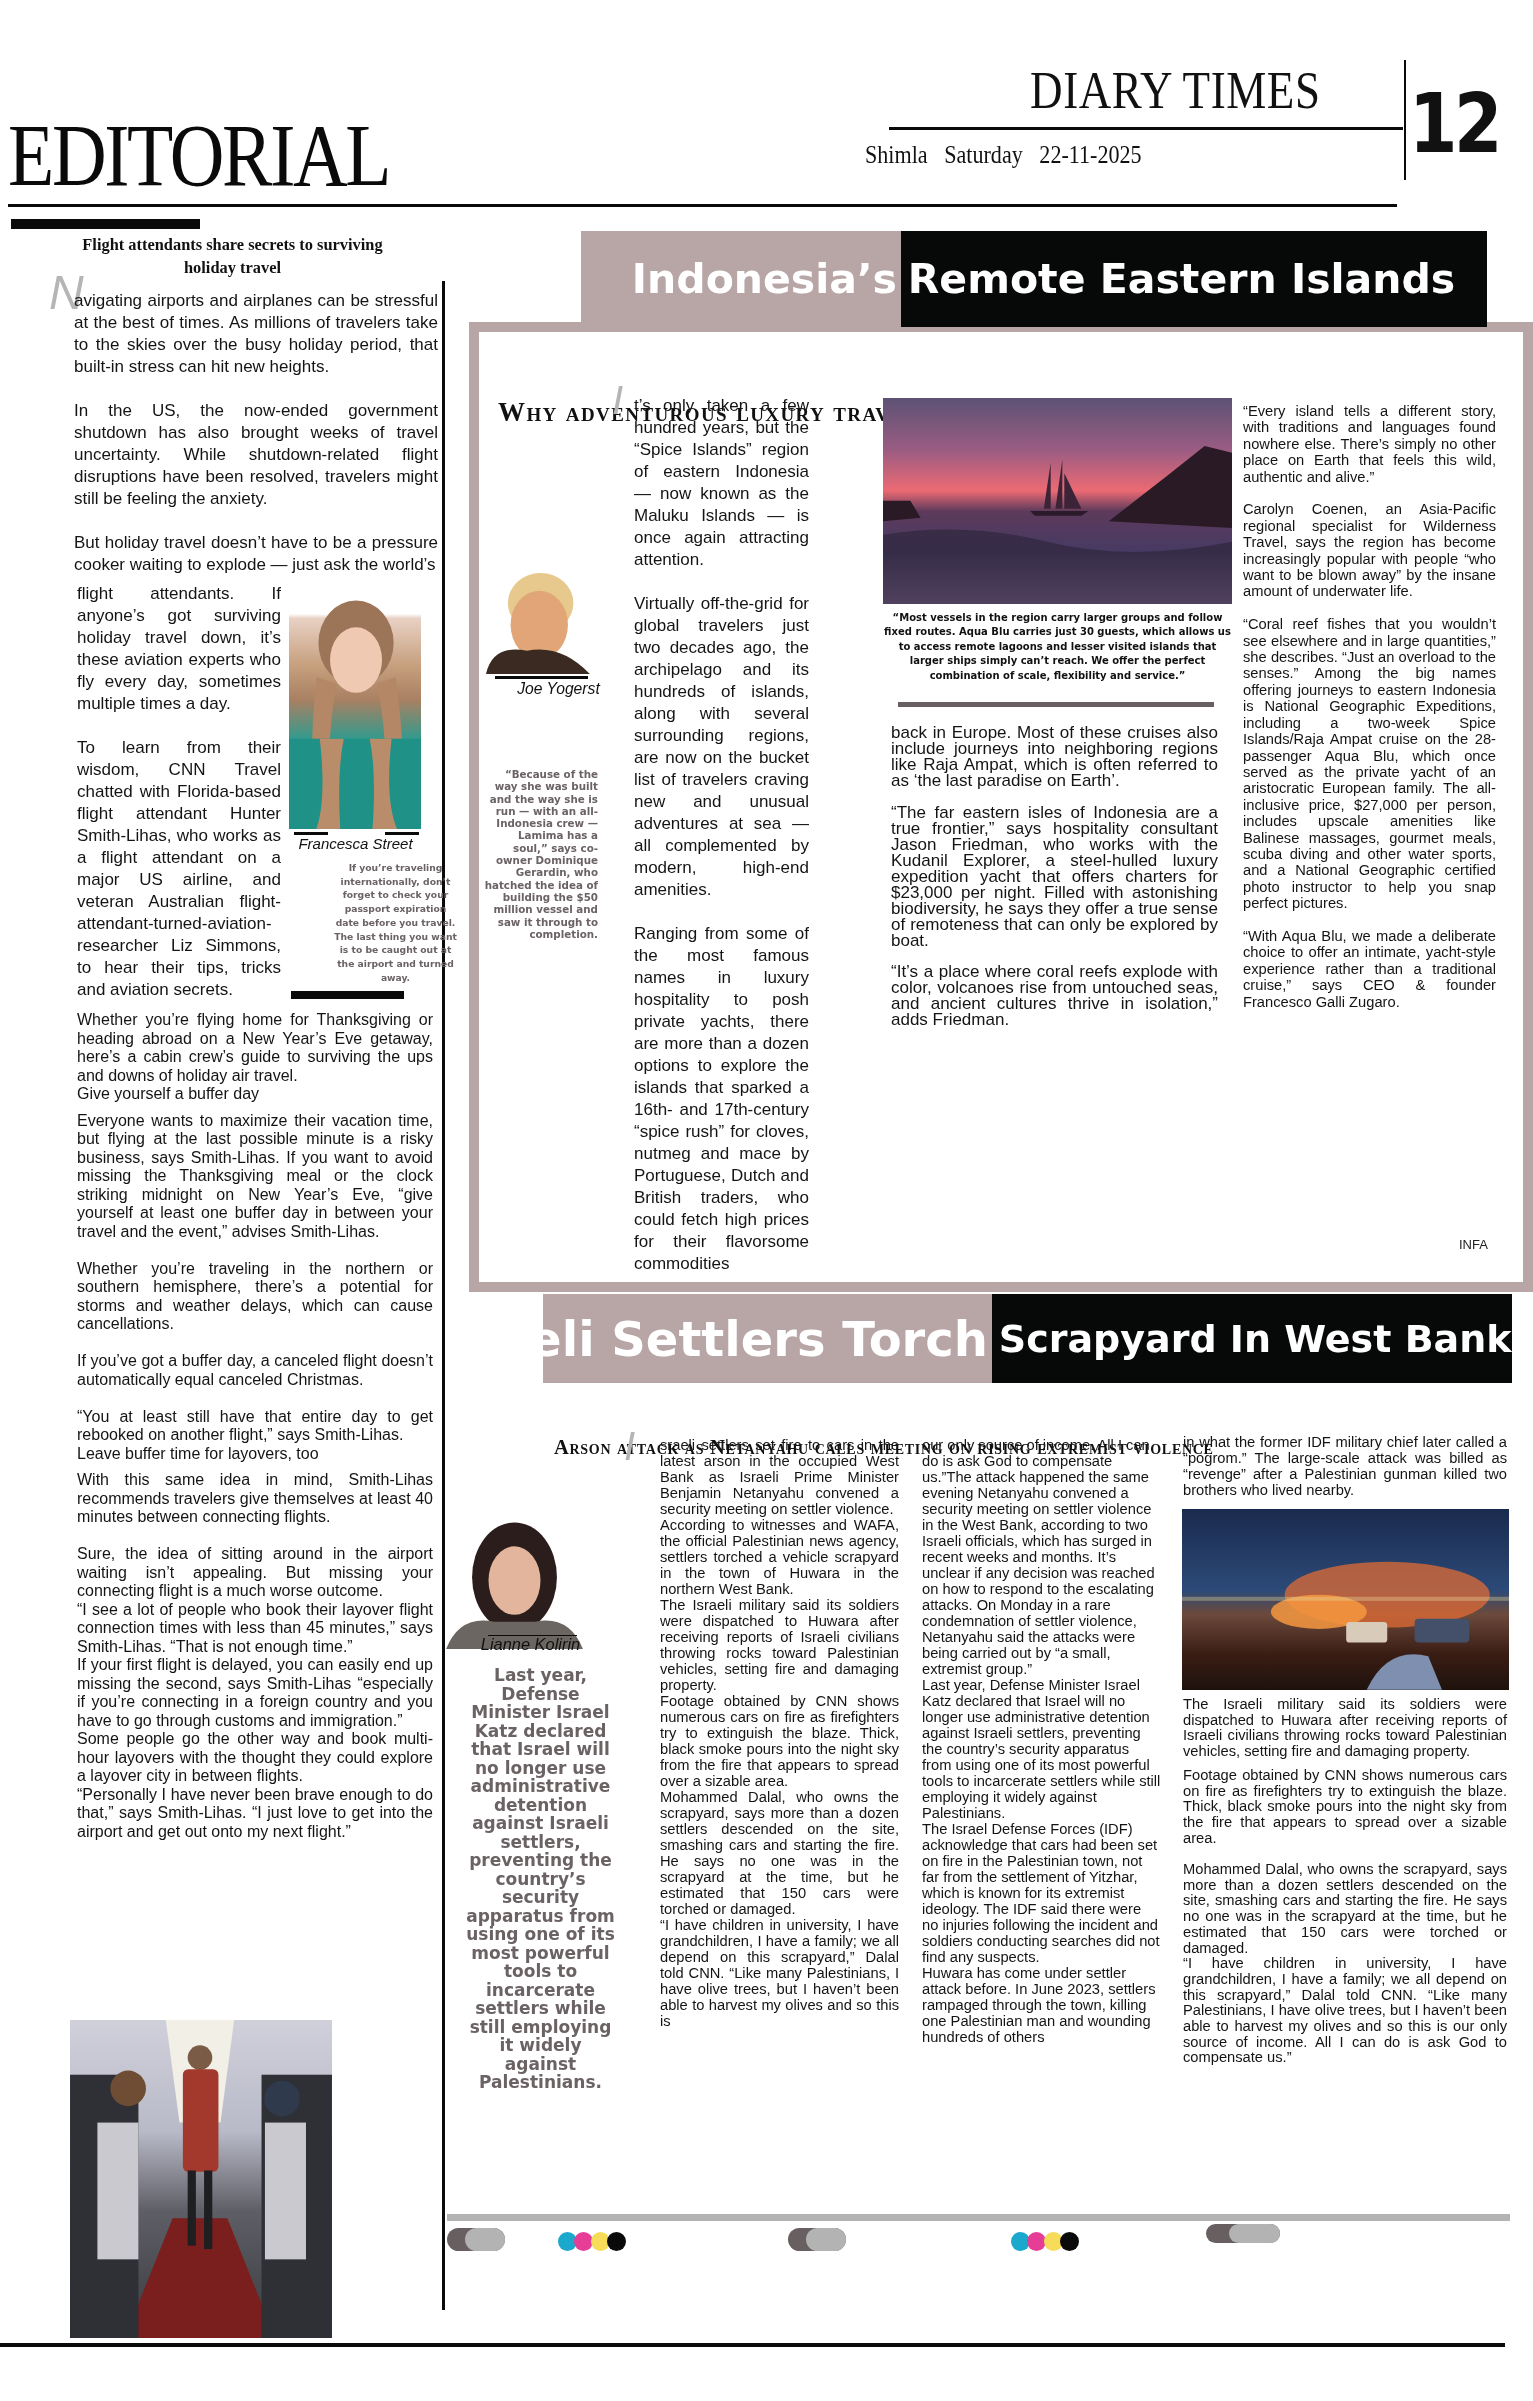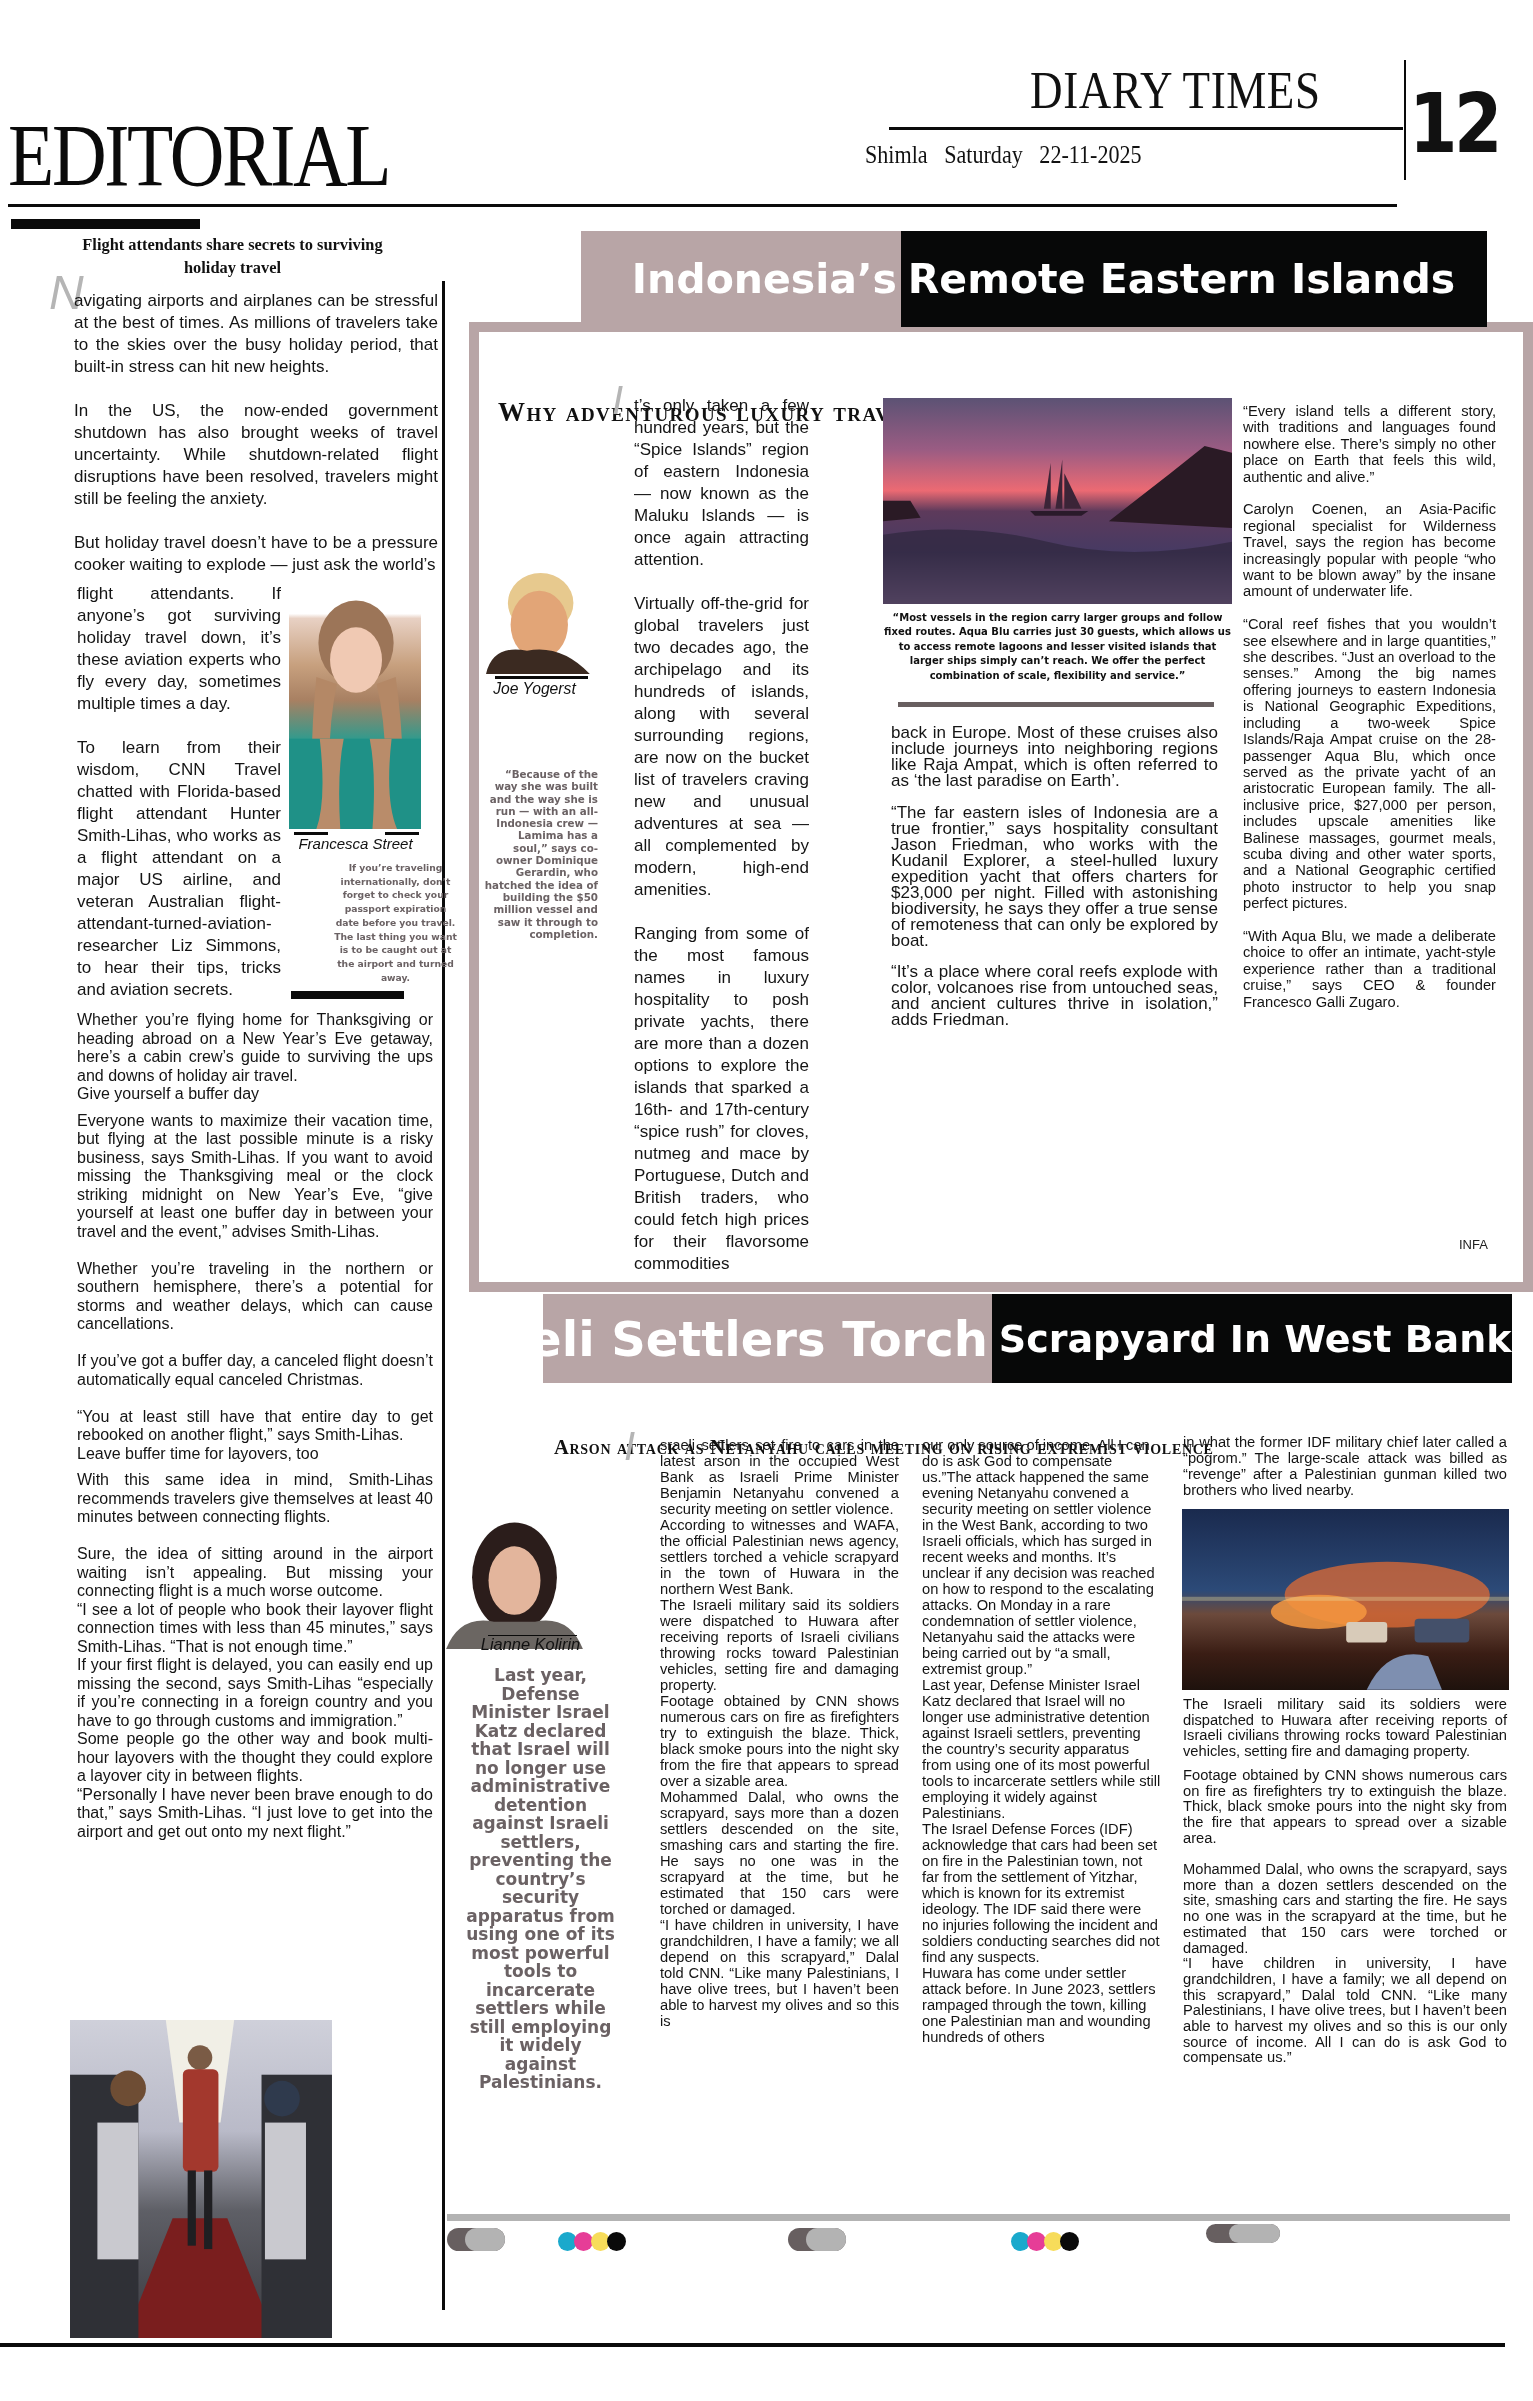--- a/index.html
+++ b/index.html
@@ -120,21 +120,21 @@
 
 <div class="abs photo" style="left:479px; top:562px; width:111px; height:112px;">
   <svg width="111" height="112" viewBox="0 0 162 164">
     <rect width="162" height="164" fill="#fff"></rect>
     <ellipse cx="90" cy="60" rx="48" ry="44" fill="#e7c98e"></ellipse>
     <ellipse cx="88" cy="92" rx="42" ry="50" fill="#e2a577"></ellipse>
     <path d="M10 164 Q20 120 70 130 Q120 120 162 164 Z" fill="#3b2a21"></path>
   </svg>
 </div>
 <div class="abs rule" style="left:495px; top:676px; width:93px; height:2.7px;"></div>
-<div class="abs caption-name" style="left:479px; top:680px; width:111px; font-size:15.7px;">Joe Yogerst</div>
+<div class="abs caption-name" style="left:479px; top:680px; width:111px; font-size:15.7px;padding-left:24px;">Joe Yogerst</div>
 <div class="abs pullquote" style="left:482px; top:768px; width:116px; font-size:10.3px; line-height:12.3px; text-align:right;">“Because of the way she was built and the way she is run — with an all-Indonesia crew — Lamima has a soul,” says co-owner Dominique Gerardin, who hatched the idea of building the $50 million vessel and saw it through to completion.</div>
 
 <div class="abs body-text" style="left:612px; top:387px; width:197px; font-size:17px; line-height:22px;">
   <p style="padding-left:22px; text-indent:0;">t’s only taken a few hundred years, but the “Spice Islands” region of eastern Indonesia — now known as the Maluku Islands — is once again attracting attention.</p>
   <p style="padding-left:22px;">Virtually off-the-grid for global travelers just two decades ago, the archipelago and its hundreds of islands, along with several surrounding regions, are now on the bucket list of travelers craving new and unusual adventures at sea — all complemented by modern, high-end amenities.</p>
   <p class="tight" style="padding-left:22px;">Ranging from some of the most famous names in luxury hospitality to posh private yachts, there are more than a dozen options to explore the islands that sparked a 16th- and 17th-century “spice rush” for cloves, nutmeg and mace by Portuguese, Dutch and British traders, who could fetch high prices for their flavorsome commodities</p>
 </div>
 
 <div class="abs photo" style="left:883px; top:398px; width:349px; height:206px; background:linear-gradient(180deg,#5c5274 0%,#9a5c83 25%,#ec6a73 45%,#5d3a5b 55%,#463a63 75%,#b08dbd 100%);">
   <svg width="349" height="206" viewBox="0 0 510 301">

